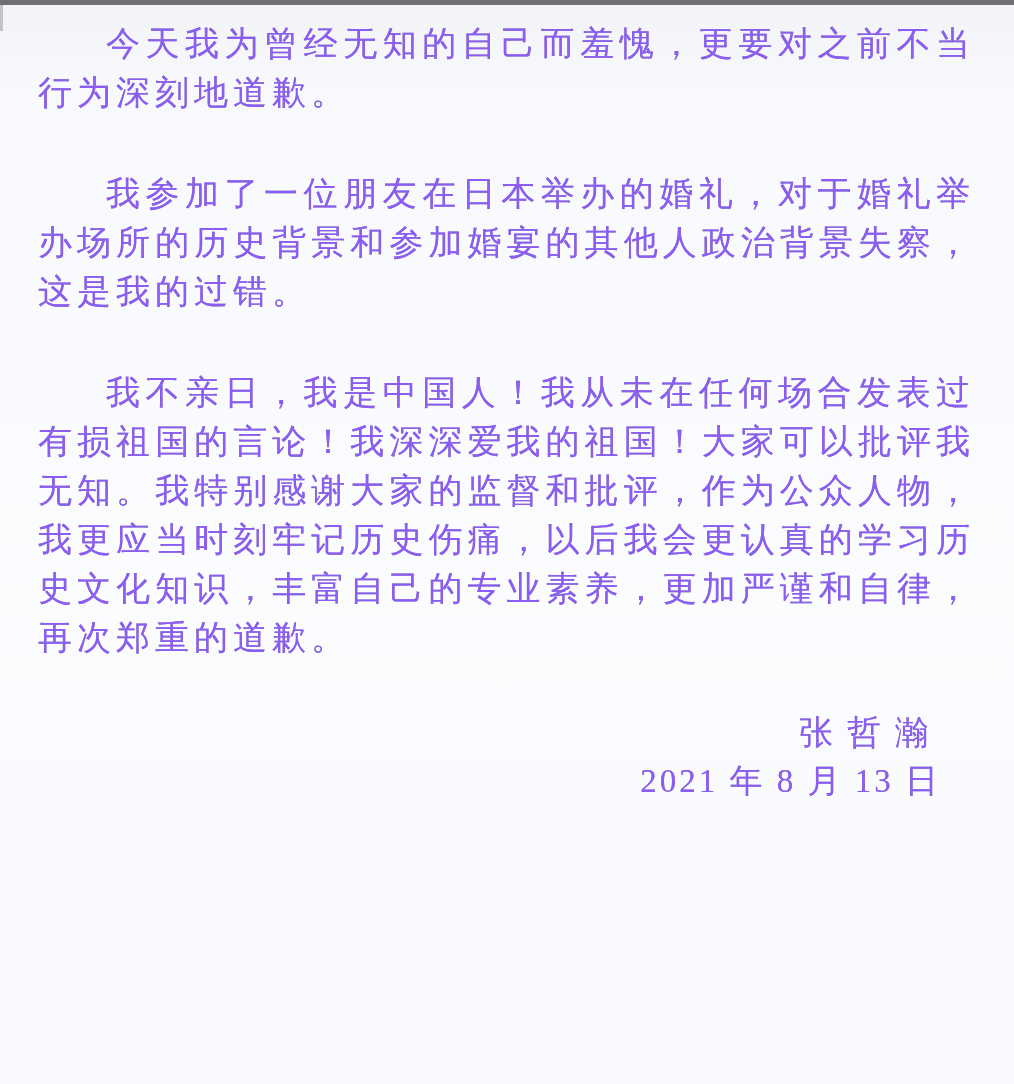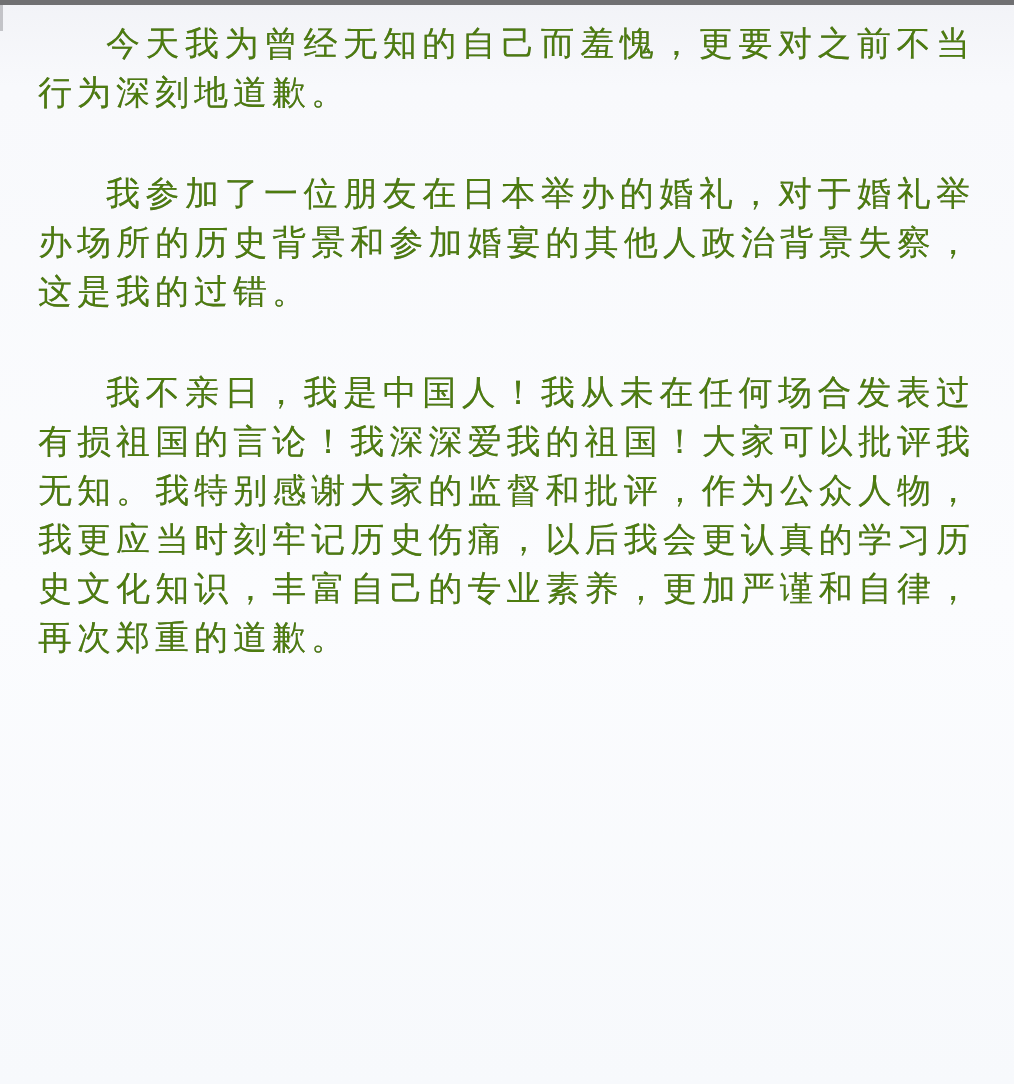--- a/index.html
+++ b/index.html
@@ -31,21 +31,21 @@
     opacity: .55;
   }
   .letter-body {
     position: absolute;
     top: 5px;
     left: 0;
     width: 1014px;
     height: 1079px;
     box-sizing: border-box;
     padding: 14px 39px 0 38px;
-    color: #4d7c0f;
+    color: #8b5cf6;
   }
   .para {
     margin: 0 0 52px 0;
     font-size: 34px;
     line-height: 49px;
     letter-spacing: 5px;
     text-indent: 2em;
     text-align: justify;
     text-justify: inter-character;
     font-weight: 500;
@@ -81,13 +81,17 @@
 
 <div class="scan-edge-top"></div>
 <div class="scan-edge-corner"></div>
 
 <div class="letter-body">
   <div>
       <p class="para">今天我为曾经无知的自己而羞愧，更要对之前不当行为深刻地道歉。</p>
       <p class="para">我参加了一位朋友在日本举办的婚礼，对于婚礼举办场所的历史背景和参加婚宴的其他人政治背景失察，这是我的过错。</p>
       <p class="para">我不亲日，我是中国人！我从未在任何场合发表过有损祖国的言论！我深深爱我的祖国！大家可以批评我无知。我特别感谢大家的监督和批评，作为公众人物，我更应当时刻牢记历史伤痛，以后我会更认真的学习历史文化知识，丰富自己的专业素养，更加严谨和自律，再次郑重的道歉。</p>
     </div>
+  <div class="signature-block">
+    <div class="signature-name">张哲瀚</div>
+    <div class="signature-date">2021 年 8 月 13 日</div>
+  </div>
 </div>
 
 </body></html>

